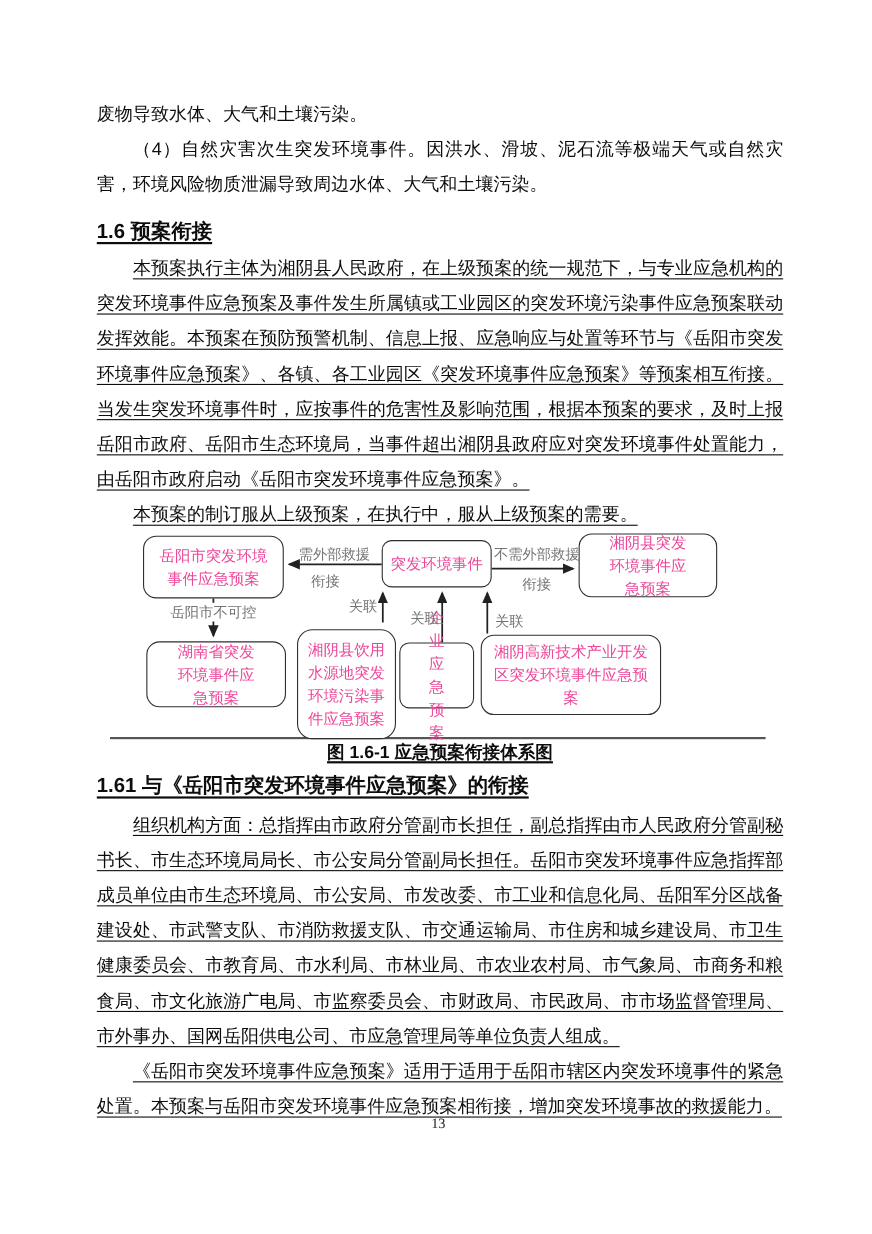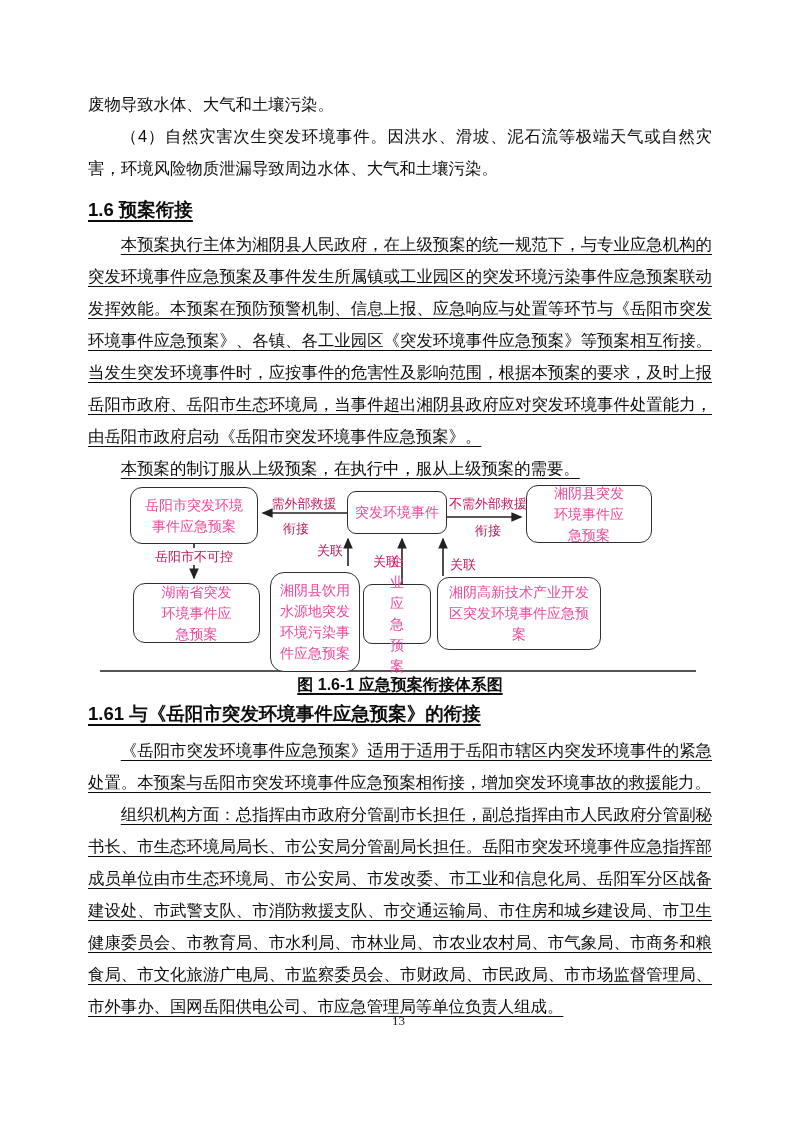--- a/index.html
+++ b/index.html
@@ -55,21 +55,21 @@
     text-align:center;
     font-size:14px;
     line-height:21px;
     color:#ec4899;
   }
   .dlabel {
     position:absolute;
     font-size:13px;
     line-height:17px;
     text-align:center;
-    color:#be185d;
+    color:#737373;
     white-space:nowrap;
   }
   .dlabel.bg { background:#ffffff; }
   .sep {
     border-top:2px solid #555555;
     margin:0 16px 0 12px;
     height:0;
   }
   .caption {
     text-align:center;
@@ -135,18 +135,18 @@
     <div class="dlabel" style="left:227px; top:58px; width:30px;">关联</div>
     <div class="dlabel" style="left:283px; top:69px; width:30px;">关联</div>
     <div class="dlabel" style="left:360px; top:72px; width:30px;">关联</div>
   </div>
 
   <div class="sep"></div>
   <div class="caption">图 1.6-1 应急预案衔接体系图</div>
 
   <h2 class="h h-second">1.61 与《岳阳市突发环境事件应急预案》的衔接</h2>
 
+  <p class="body indent u">组织机构方面：总指挥由市政府分管副市长担任，副总指挥由市人民政府分管副秘书长、市生态环境局局长、市公安局分管副局长担任。岳阳市突发环境事件应急指挥部成员单位由市生态环境局、市公安局、市发改委、市工业和信息化局、岳阳军分区战备建设处、市武警支队、市消防救援支队、市交通运输局、市住房和城乡建设局、市卫生健康委员会、市教育局、市水利局、市林业局、市农业农村局、市气象局、市商务和粮食局、市文化旅游广电局、市监察委员会、市财政局、市民政局、市市场监督管理局、市外事办、国网岳阳供电公司、市应急管理局等单位负责人组成。</p>
   <p class="body indent u">《岳阳市突发环境事件应急预案》适用于适用于岳阳市辖区内突发环境事件的紧急处置。本预案与岳阳市突发环境事件应急预案相衔接，增加突发环境事故的救援能力。</p>
-  <p class="body indent u">组织机构方面：总指挥由市政府分管副市长担任，副总指挥由市人民政府分管副秘书长、市生态环境局局长、市公安局分管副局长担任。岳阳市突发环境事件应急指挥部成员单位由市生态环境局、市公安局、市发改委、市工业和信息化局、岳阳军分区战备建设处、市武警支队、市消防救援支队、市交通运输局、市住房和城乡建设局、市卫生健康委员会、市教育局、市水利局、市林业局、市农业农村局、市气象局、市商务和粮食局、市文化旅游广电局、市监察委员会、市财政局、市民政局、市市场监督管理局、市外事办、国网岳阳供电公司、市应急管理局等单位负责人组成。</p>
 
   <div class="pagenum">13</div>
 
 </div>
 
 </body></html>

